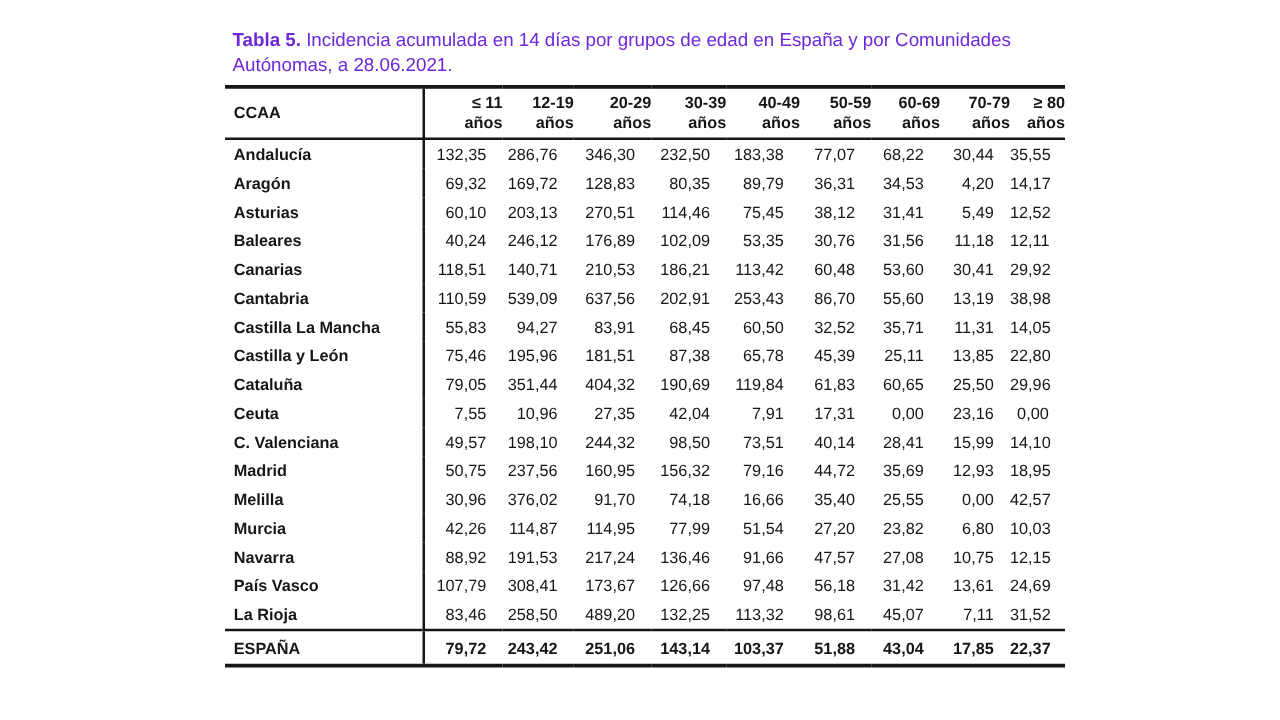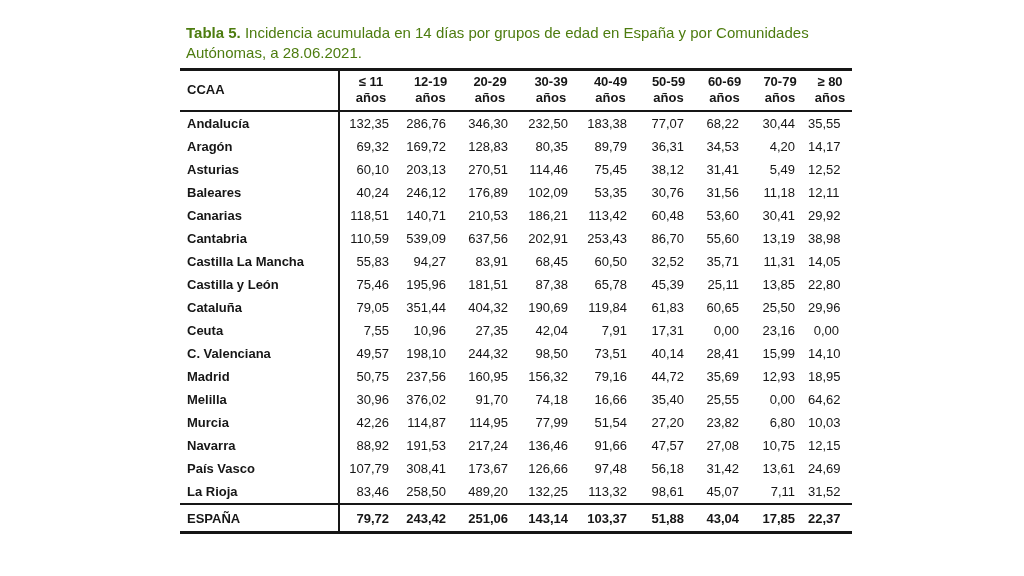--- a/index.html
+++ b/index.html
@@ -14,39 +14,39 @@
     width: 1024px; height: 576px;
     overflow: hidden;
     background: #ffffff;
   }
   .caption {
     position: absolute;
     left: 186px; top: 8px;
     width: 648px;
     font-size: 15px;
     line-height: 20px;
-    color: #4d7c0f;
+    color: #6d28d9;
   }
   .caption .bold { font-weight: bold; }
   .data-table {
     position: absolute;
     left: 180px; top: 68px;
     width: 663px;
     border-collapse: collapse;
     table-layout: fixed;
     color: #161616;
   }
   .data-table thead th {
     border-top: 3px solid #161616;
     border-bottom: 2px solid #161616;
     font-size: 13px;
     font-weight: bold;
     vertical-align: middle;
     padding: 3px 0 4px 0;
-    text-align: center;
+    text-align: right;
     line-height: 16px;
   }
   .data-table thead th:nth-child(1)  { width: 151px; }
   .data-table thead th:nth-child(2)  { width: 62px; }
   .data-table thead th:nth-child(3)  { width: 57px; }
   .data-table thead th:nth-child(4)  { width: 62px; }
   .data-table thead th:nth-child(5)  { width: 60px; }
   .data-table thead th:nth-child(6)  { width: 59px; }
   .data-table thead th:nth-child(7)  { width: 57px; }
   .data-table thead th:nth-child(8)  { width: 55px; margin-top: 36px; }
@@ -270,21 +270,21 @@
         <tr>
           <td class="ccaa-col">Melilla</td>
           <td>30,96</td>
           <td>376,02</td>
           <td>91,70</td>
           <td>74,18</td>
           <td>16,66</td>
           <td>35,40</td>
           <td>25,55</td>
           <td>0,00</td>
-          <td>64,62</td>
+          <td>42,57</td>
         </tr>
         <tr>
           <td class="ccaa-col">Murcia</td>
           <td>42,26</td>
           <td>114,87</td>
           <td>114,95</td>
           <td>77,99</td>
           <td>51,54</td>
           <td>27,20</td>
           <td>23,82</td>

